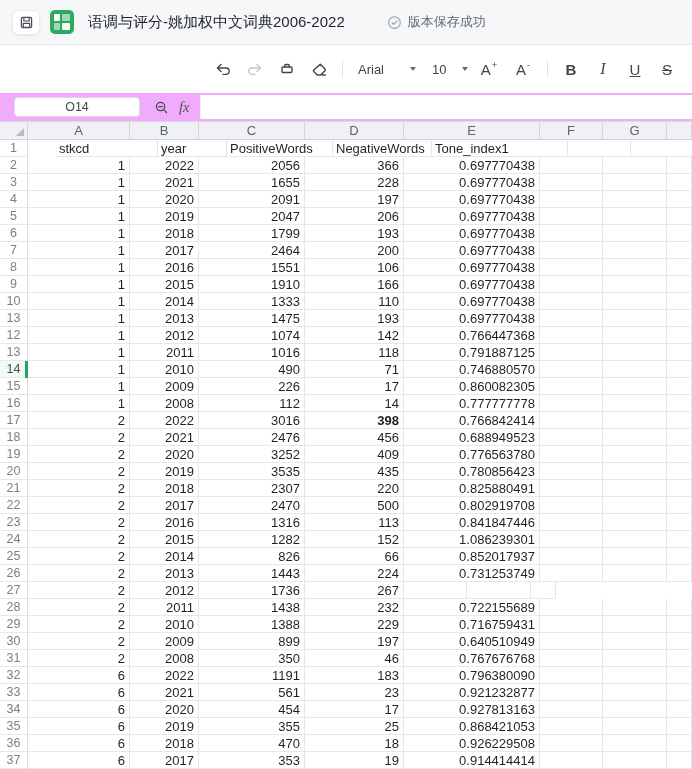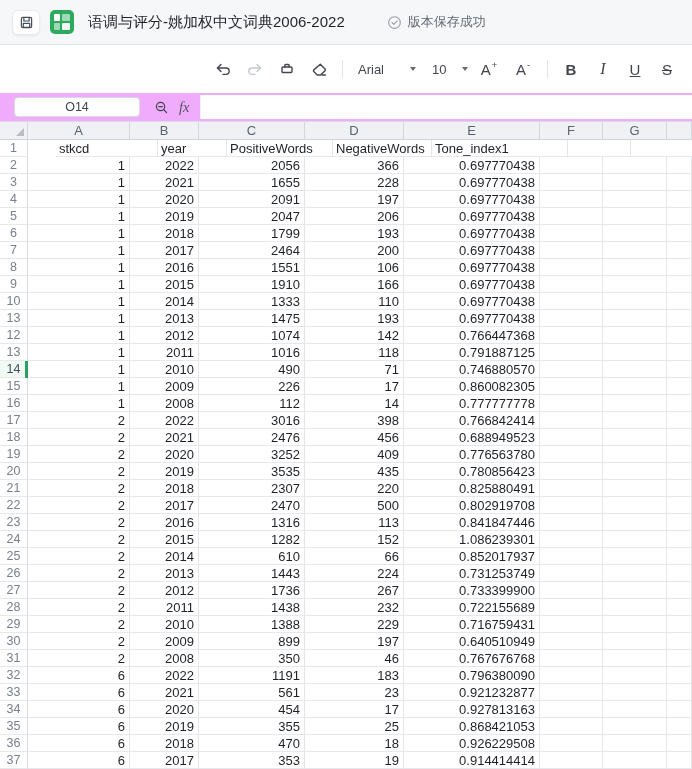--- a/index.html
+++ b/index.html
@@ -381,21 +381,21 @@
         <div class="cell num" style="width: 136px;">0.777777778</div>
         <div class="cell " style="width: 63px;"></div>
         <div class="cell " style="width: 64px;"></div>
         <div class="cell " style="width: 25px;"></div>
       </div>
       <div class="row">
         <div class="gut">17</div>
         <div class="cell num" style="width: 102px;">2</div>
         <div class="cell num" style="width: 69px;">2022</div>
         <div class="cell num" style="width: 106px;">3016</div>
-        <div class="cell num" style="width: 99px;">398</div>
+        <div class="cell num" style="width: 99px; font-weight: bold;">398</div>
         <div class="cell num" style="width: 136px;">0.766842414</div>
         <div class="cell " style="width: 63px;"></div>
         <div class="cell " style="width: 64px;"></div>
         <div class="cell " style="width: 25px;"></div>
       </div>
       <div class="row">
         <div class="gut">18</div>
         <div class="cell num" style="width: 102px;">2</div>
         <div class="cell num" style="width: 69px;">2021</div>
         <div class="cell num" style="width: 106px;">2476</div>
@@ -468,21 +468,21 @@
         <div class="cell num" style="width: 99px;">152</div>
         <div class="cell num" style="width: 136px;">1.086239301</div>
         <div class="cell " style="width: 63px;"></div>
         <div class="cell " style="width: 64px;"></div>
         <div class="cell " style="width: 25px;"></div>
       </div>
       <div class="row">
         <div class="gut">25</div>
         <div class="cell num" style="width: 102px;">2</div>
         <div class="cell num" style="width: 69px;">2014</div>
-        <div class="cell num" style="width: 106px;">610</div>
+        <div class="cell num" style="width: 106px;">826</div>
         <div class="cell num" style="width: 99px;">66</div>
         <div class="cell num" style="width: 136px;">0.852017937</div>
         <div class="cell " style="width: 63px;"></div>
         <div class="cell " style="width: 64px;"></div>
         <div class="cell " style="width: 25px;"></div>
       </div>
       <div class="row">
         <div class="gut">26</div>
         <div class="cell num" style="width: 102px;">2</div>
         <div class="cell num" style="width: 69px;">2013</div>
@@ -492,21 +492,20 @@
         <div class="cell " style="width: 63px;"></div>
         <div class="cell " style="width: 64px;"></div>
         <div class="cell " style="width: 25px;"></div>
       </div>
       <div class="row">
         <div class="gut">27</div>
         <div class="cell num" style="width: 102px;">2</div>
         <div class="cell num" style="width: 69px;">2012</div>
         <div class="cell num" style="width: 106px;">1736</div>
         <div class="cell num" style="width: 99px;">267</div>
-        <div class="cell num" style="width: 136px;">0.733399900</div>
         <div class="cell " style="width: 63px;"></div>
         <div class="cell " style="width: 64px;"></div>
         <div class="cell " style="width: 25px;"></div>
       </div>
       <div class="row">
         <div class="gut">28</div>
         <div class="cell num" style="width: 102px;">2</div>
         <div class="cell num" style="width: 69px;">2011</div>
         <div class="cell num" style="width: 106px;">1438</div>
         <div class="cell num" style="width: 99px;">232</div>

